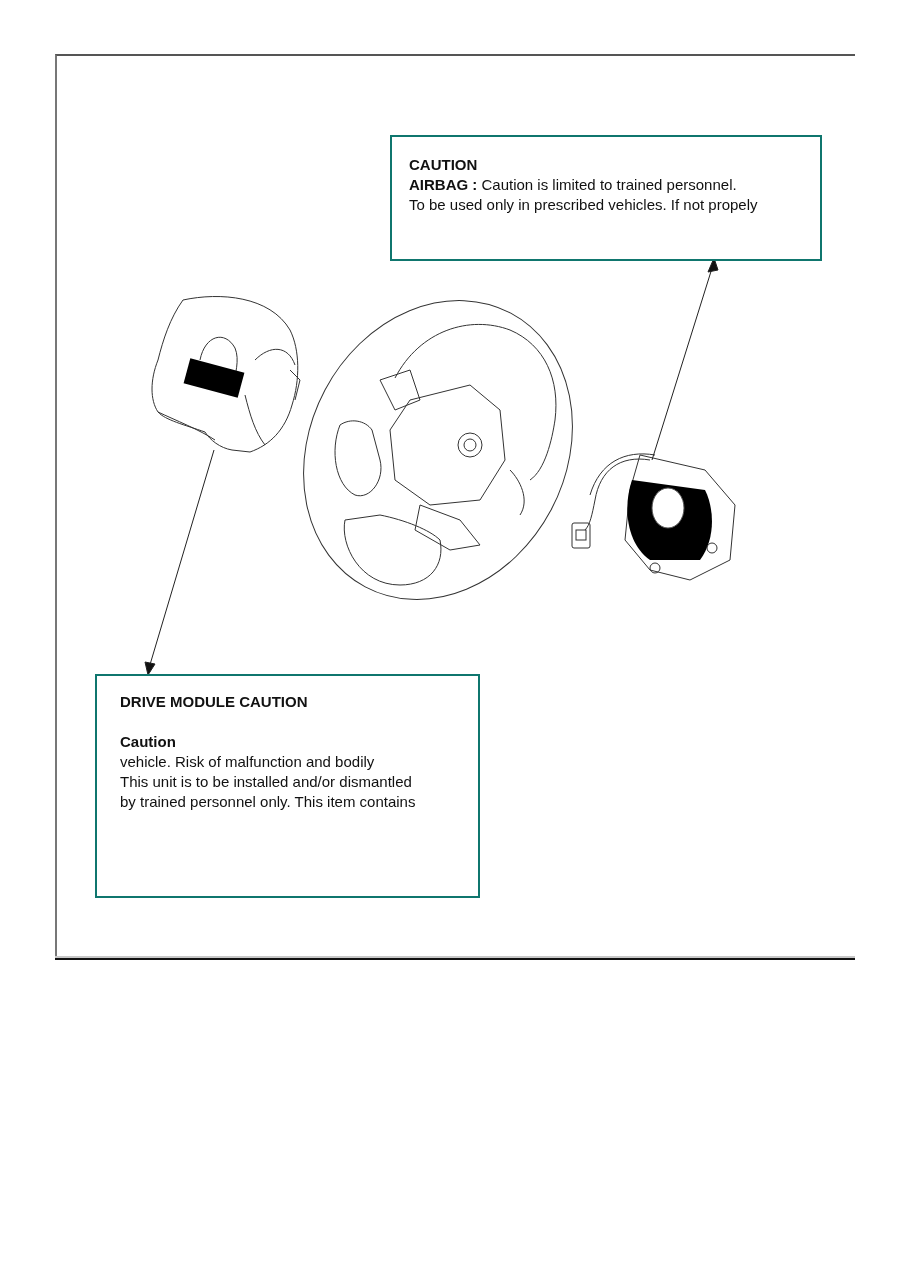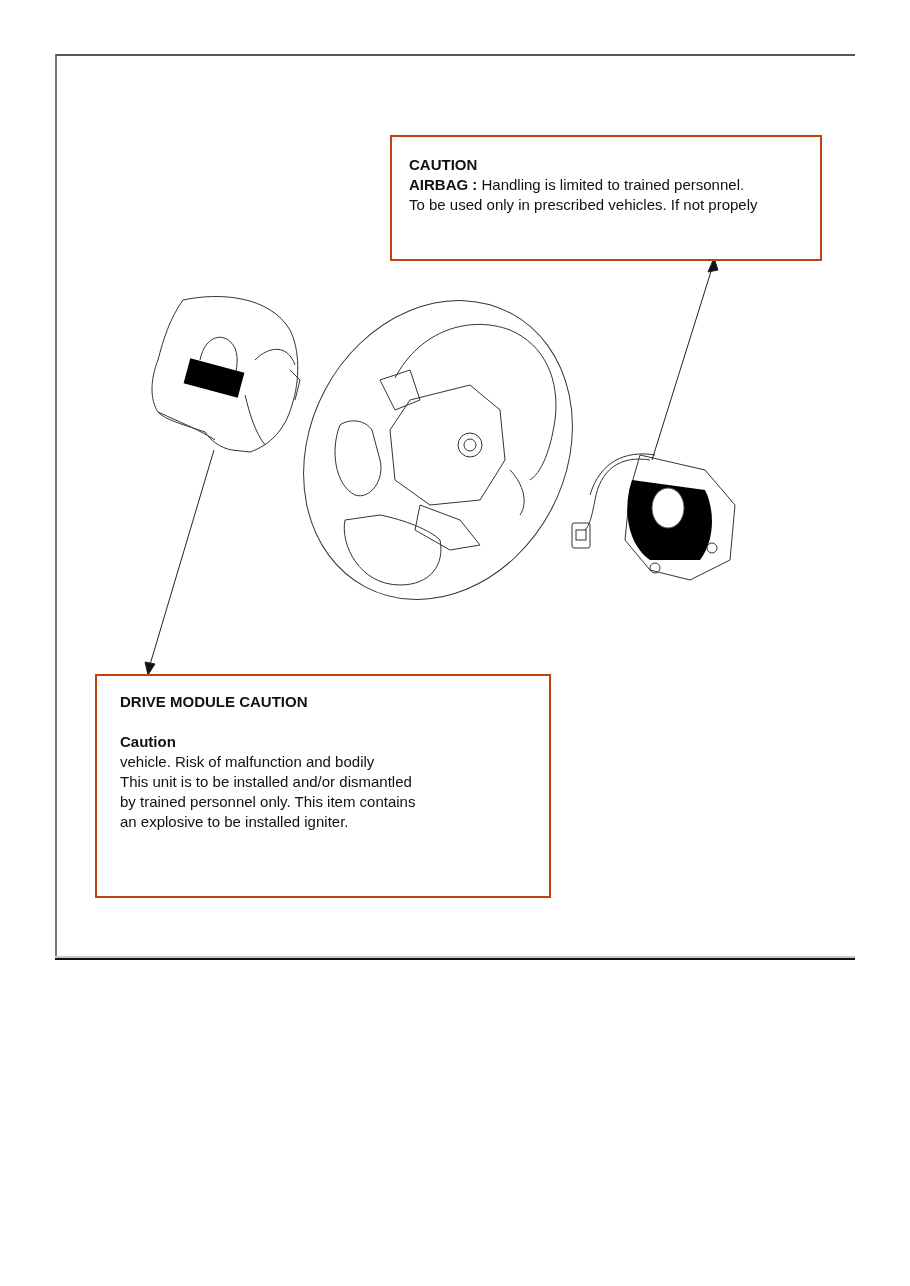--- a/index.html
+++ b/index.html
@@ -37,36 +37,36 @@
     .figure {
       position: absolute;
       left: 0;
       top: 0;
       width: 910px;
       height: 1000px;
     }
     .caution-box {
       position: absolute;
       background: #ffffff;
-      border: 2px solid #c2410c;
+      border: 2px solid #0f766e;
       box-sizing: border-box;
     }
     .caution-top {
       left: 390px;
       top: 135px;
       width: 432px;
       height: 126px;
       padding: 18px 0 0 17px;
       font-size: 15px;
       line-height: 20px;
     }
     .caution-bottom {
       left: 95px;
       top: 674px;
-      width: 456px;
+      width: 385px;
       height: 224px;
       padding: 16px 16px 0 23px;
       font-size: 15px;
       line-height: 20px;
     }
     .b { font-weight: bold; }
     .line { display: block; white-space: pre; }
     .gap { display: block; height: 20px; }
   </style>
 </head>
@@ -114,25 +114,24 @@
   <g stroke="#222" stroke-width="1" fill="#111">
     <line x1="652" y1="460" x2="713" y2="265"></line>
     <polygon points="714,258 708,272 718,270"></polygon>
     <line x1="214" y1="450" x2="149" y2="668"></line>
     <polygon points="148,675 145,662 155,664"></polygon>
   </g>
 </svg>
 
 <div class="caution-box caution-top">
   <span class="line b">CAUTION</span>
-  <span class="line"><span class="b">AIRBAG :</span><span> Handling is limited to trained personnel.</span></span>
+  <span class="line"><span class="b">AIRBAG :</span><span> Caution is limited to trained personnel.</span></span>
   <span class="line">To be used only in prescribed vehicles. If not propely</span>
 </div>
 
 <div class="caution-box caution-bottom">
   <span class="line b">DRIVE MODULE CAUTION</span>
   <span class="gap"></span>
   <span class="line b">Caution</span>
   <span class="line">vehicle. Risk of malfunction and bodily</span>
   <span class="line">This unit is to be installed and/or dismantled</span>
   <span class="line">by trained personnel only. This item contains</span>
-  <span class="line">an explosive to be installed igniter.</span>
 </div>
 
 </body></html>

